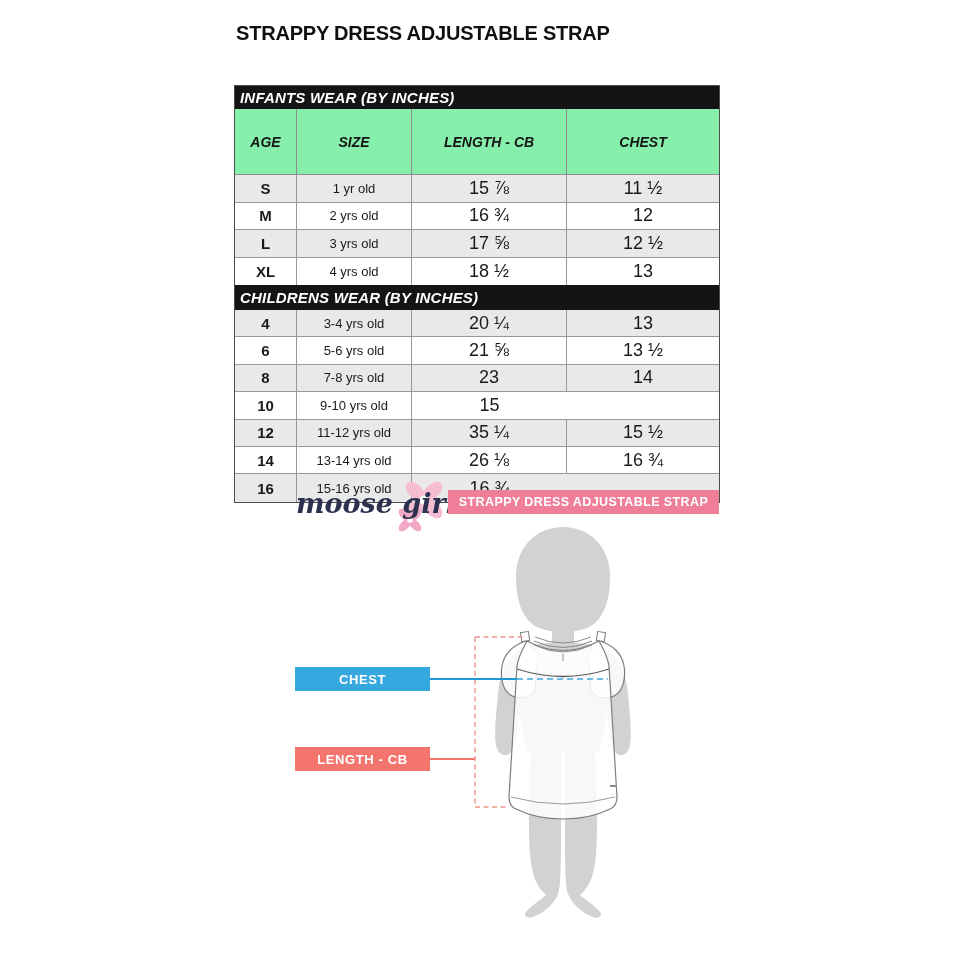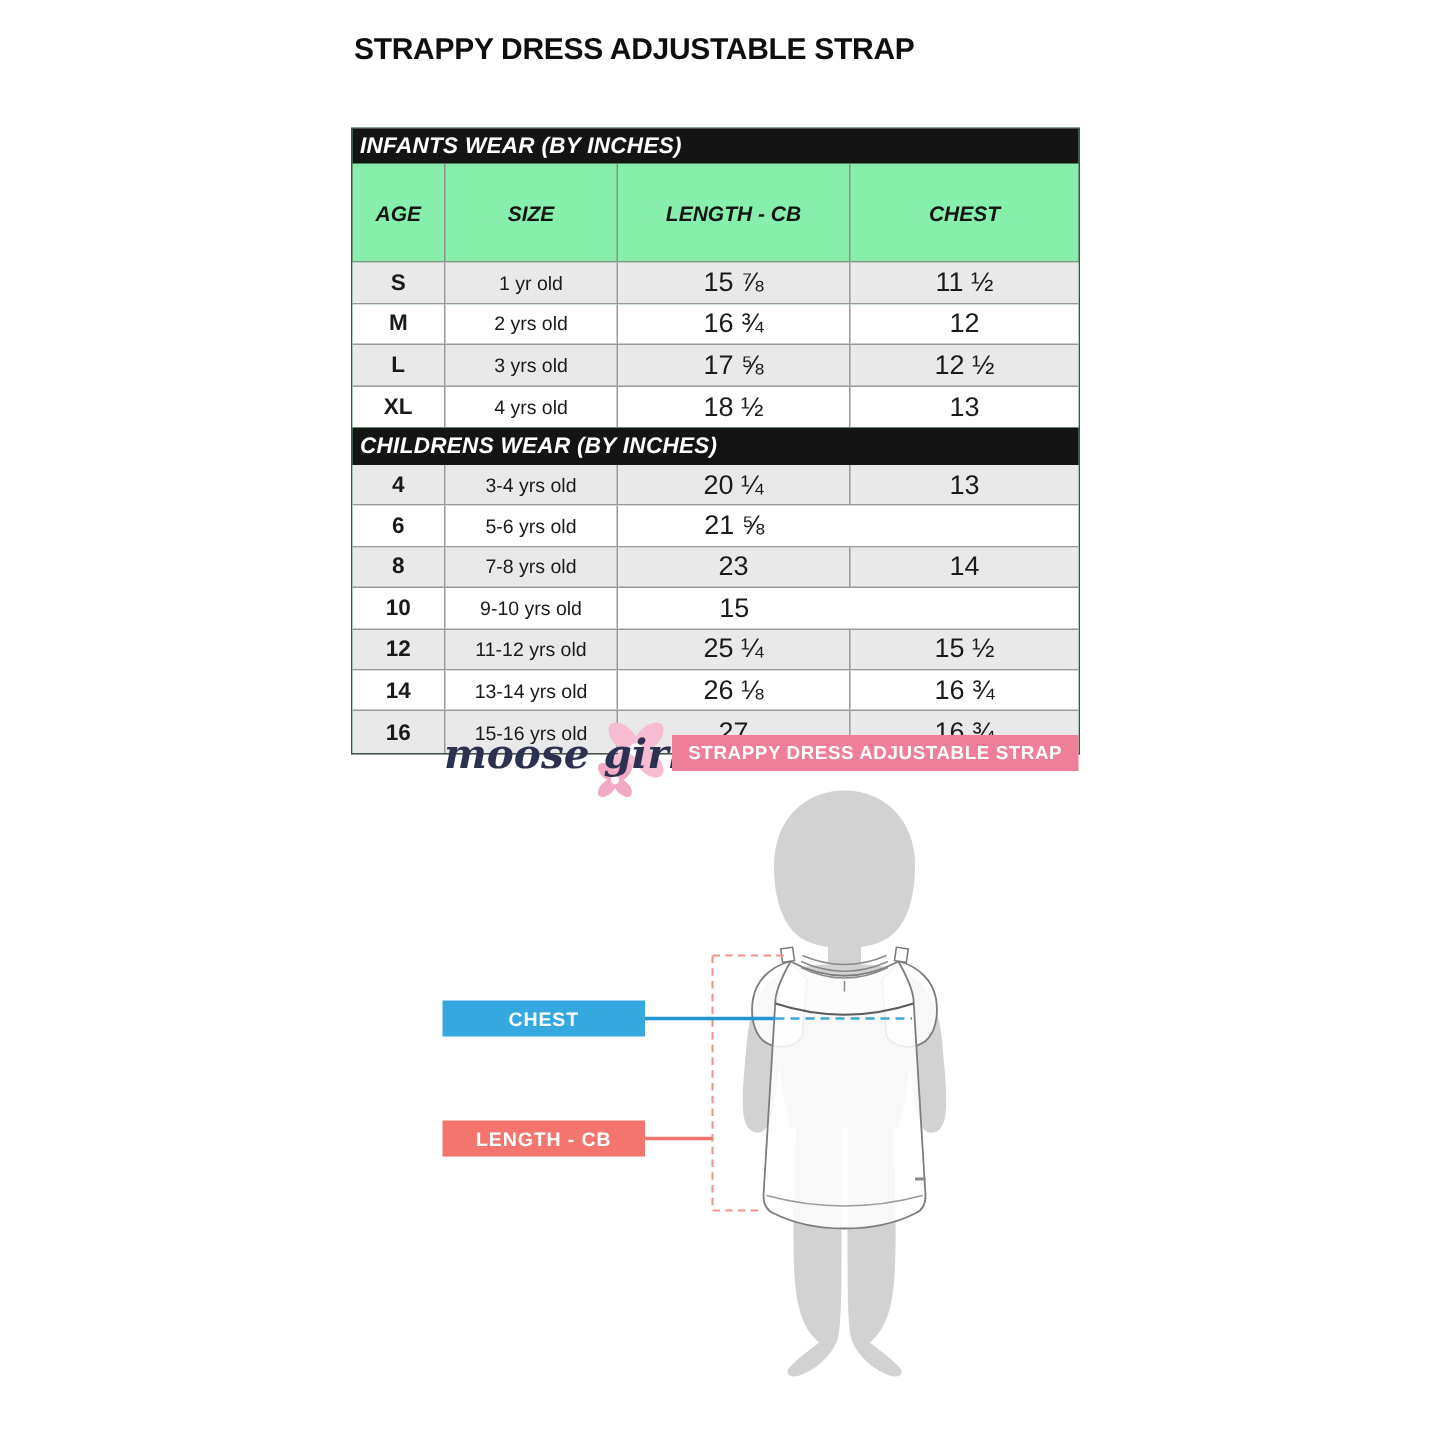--- a/index.html
+++ b/index.html
@@ -86,48 +86,48 @@
     <div class="tr c alt">
       <div class="td size">4</div>
       <div class="td age">3-4 yrs old</div>
       <div class="td num">20 ¼</div>
       <div class="td num">13</div>
     </div>
     <div class="tr c">
       <div class="td size">6</div>
       <div class="td age">5-6 yrs old</div>
       <div class="td num">21 ⅝</div>
+      <div class="td num">13 ½</div>
     </div>
     <div class="tr c alt">
       <div class="td size">8</div>
       <div class="td age">7-8 yrs old</div>
       <div class="td num">23</div>
       <div class="td num">14</div>
     </div>
     <div class="tr c">
       <div class="td size">10</div>
       <div class="td age">9-10 yrs old</div>
       <div class="td num">15</div>
     </div>
     <div class="tr c alt">
       <div class="td size">12</div>
       <div class="td age">11-12 yrs old</div>
-      <div class="td num">25 ¼</div>
+      <div class="td num">35 ¼</div>
       <div class="td num">15 ½</div>
     </div>
     <div class="tr c">
       <div class="td size">14</div>
       <div class="td age">13-14 yrs old</div>
       <div class="td num">26 ⅛</div>
       <div class="td num">16 ¾</div>
     </div>
     <div class="tr c alt last">
       <div class="td size">16</div>
       <div class="td age">15-16 yrs old</div>
-      <div class="td num">27</div>
       <div class="td num">16 ¾</div>
     </div>
   </div>
 
   <div class="logo">
     <svg class="flower" width="62" height="62" viewBox="0 0 62 62">
       <g transform="translate(36,22)" fill="#f5bcd2">
         <g transform="rotate(45)">
             <ellipse cx="0" cy="-12" rx="7" ry="12"></ellipse>
           </g>

